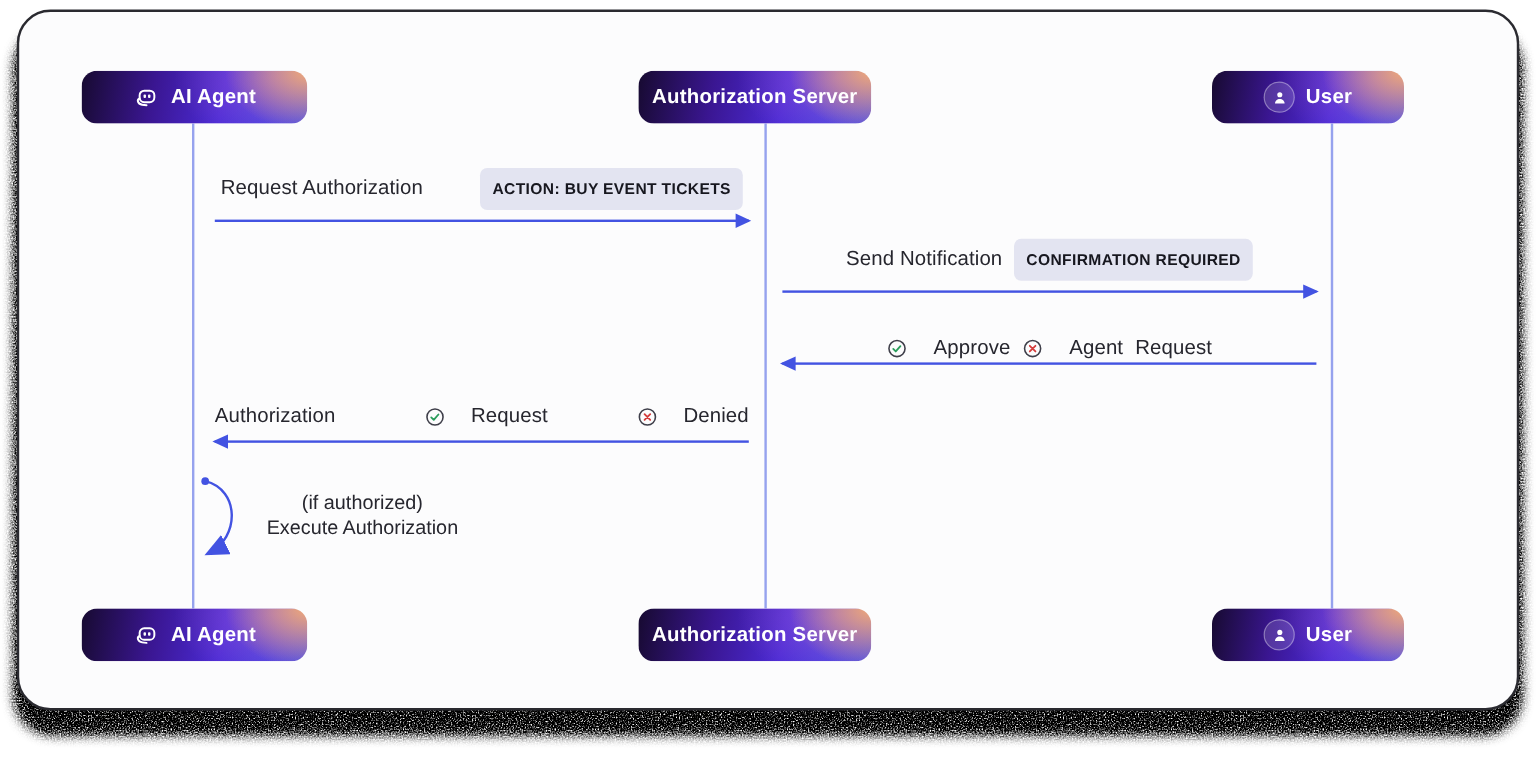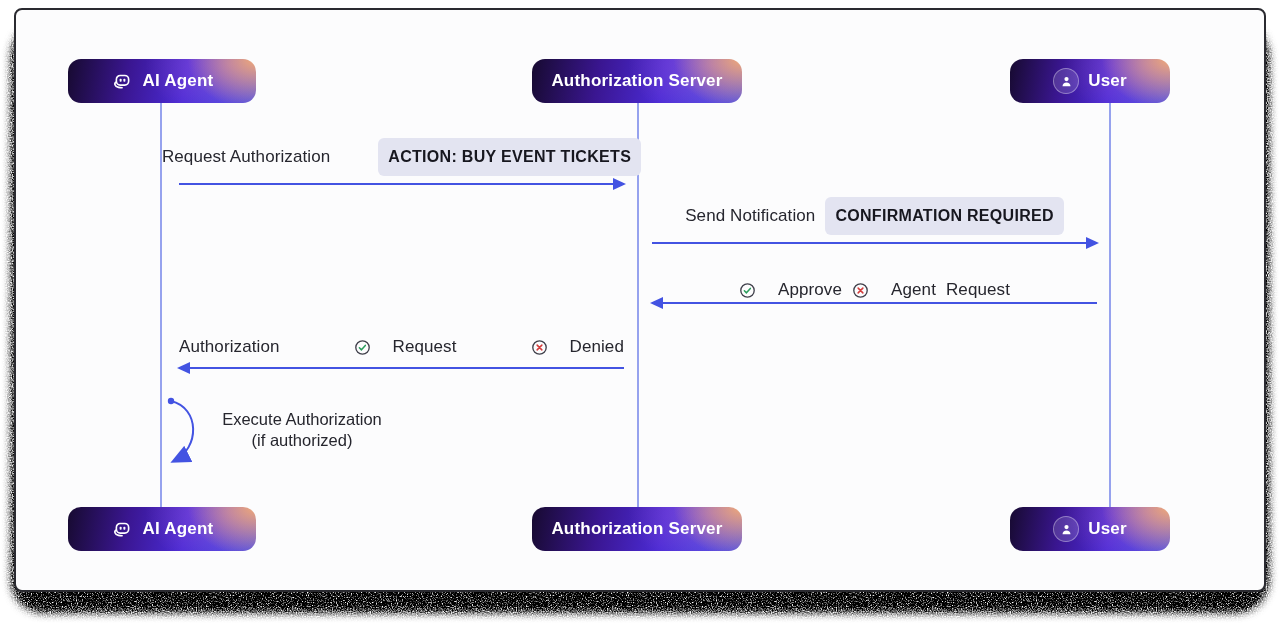--- a/index.html
+++ b/index.html
@@ -5,59 +5,59 @@
   * { box-sizing: border-box; margin: 0; padding: 0; }
   html, body { width: 1280px; height: 642px; overflow: hidden; background: #ffffff; }
   body { font-family: "Liberation Sans", sans-serif; }
 
   .stage { position: relative; width: 1280px; height: 642px; }
 
   .grain { position: absolute; left: 0; top: 0; z-index: 0; }
 
   .card {
     position: absolute; left: 14px; top: 8px; width: 1252px; height: 584px;
-    background: #fcfcfd; border: 2px solid #2a2a30; border-radius: 8px; z-index: 1;
+    background: #fcfcfd; border: 2px solid #2a2a30; border-radius: 28px; z-index: 1;
   }
 
   .lifeline { position: absolute; width: 2px; top: 93px; height: 404px; background: #96a2ee; }
   .lifeline.ai   { left: 144px; }
   .lifeline.auth { left: 621px; }
   .lifeline.user { left: 1093px; }
 
   .actor-badge {
     position: absolute; height: 44px; border-radius: 13px;
     display: flex; align-items: center; justify-content: center; gap: 9px;
     color: #ffffff; font-weight: 700; font-size: 17px; letter-spacing: .2px;
     background:
       radial-gradient(95px 70px at 100% 0%, #f1a977 0%, rgba(241,169,119,0) 72%),
       radial-gradient(130px 90px at 86% 12%, rgba(188,108,214,.5) 0%, rgba(188,108,214,0) 65%),
       linear-gradient(100deg, #170a30 0%, #3a1691 32%, #4b2bd6 62%, #3f4ee6 100%);
   }
   .actor-badge.row-top    { top: 49px; }
   .actor-badge.row-bottom { top: 497px; }
   .actor-badge.ai   { left: 52px;  width: 188px; }
-  .actor-badge.auth { left: 516px; width: 210px; }
+  .actor-badge.auth { left: 516px; width: 194px; }
   .actor-badge.user { left: 994px; width: 160px; }
 
   .icon-wrap { display: inline-flex; align-items: center; justify-content: center; }
   .user-circle {
     width: 26px; height: 26px; border-radius: 50%;
     background: rgba(255,255,255,.14); border: 1px solid rgba(255,255,255,.35);
   }
 
   .msg-label {
     position: absolute; height: 28px;
     display: flex; align-items: center; justify-content: center; gap: 10px;
     font-size: 17px; color: #26262e; letter-spacing: .1px; white-space: nowrap;
   }
   .msg-label .tok { display: inline-flex; align-items: center; gap: 22px; }
   .gap-lg { }
 
   .pill {
-    background: #e3e4f1; color: #17171f; font-weight: 700; font-size: 16px;
+    background: #e3e4f1; color: #17171f; font-weight: 700; font-size: 13px;
     letter-spacing: .3px; padding: 10px 10px; border-radius: 6px; white-space: nowrap;
   }
 
   .arrow { position: absolute; height: 2px; background: #4353e2; }
   .arrow .head-r {
     position: absolute; right: -2px; top: -5px; width: 0; height: 0;
     border-left: 13px solid #4353e2; border-top: 6px solid transparent; border-bottom: 6px solid transparent;
   }
   .arrow .head-l {
     position: absolute; left: -2px; top: -5px; width: 0; height: 0;
@@ -190,22 +190,22 @@
     <svg class="self-loop" width="46" height="78" viewBox="0 0 46 78">
       <defs>
         <marker id="ah" orient="auto" markerWidth="11" markerHeight="9" refX="8" refY="4.5">
           <path d="M0 0 L10 4.5 L0 9 z" fill="#4353e2"></path>
         </marker>
       </defs>
       <circle cx="9" cy="7" r="3.2" fill="#4353e2"></circle>
       <path d="M9 7 C 38 14, 38 54, 12 67" fill="none" stroke="#4353e2" stroke-width="2" marker-end="url(#ah)"></path>
     </svg>
     <div class="self-loop-label">
+      <div>(if authorized)</div>
       <div>Execute Authorization</div>
-      <div>(if authorized)</div>
     </div>
 
     <div class="actor-badge ai row-bottom">
       <span class="icon-wrap">
         <svg viewBox="0 0 24 24" width="23" height="23" fill="none">
           <rect x="5.6" y="5.8" width="12.8" height="10" rx="4" stroke="#fff" stroke-width="1.7"></rect>
           <rect x="9" y="9.2" width="2.1" height="3" rx="0.8" fill="#fff"></rect>
           <rect x="12.9" y="9.2" width="2.1" height="3" rx="0.8" fill="#fff"></rect>
           <path d="M5.6 12.5 c-2.6 1 -2 4.6 2.2 5.6 c1.6 0.4 2.8 0.4 3.8 0.4" stroke="#fff" stroke-width="1.7" stroke-linecap="round"></path>
         </svg>

